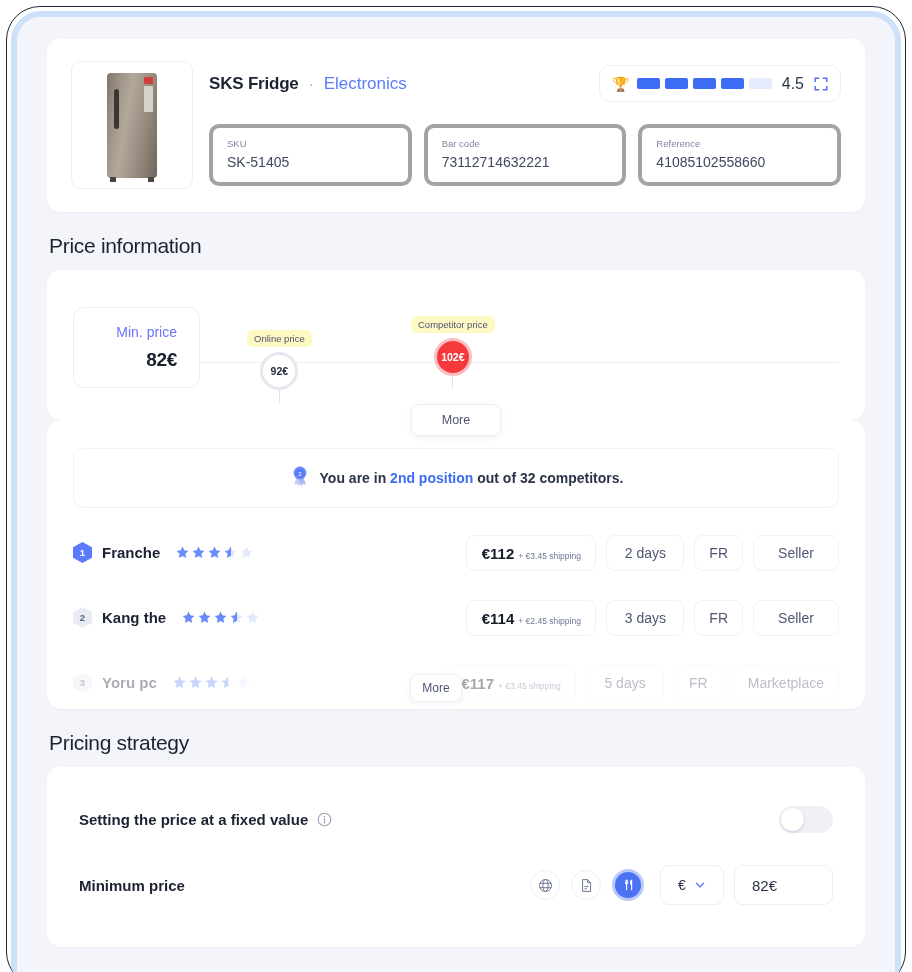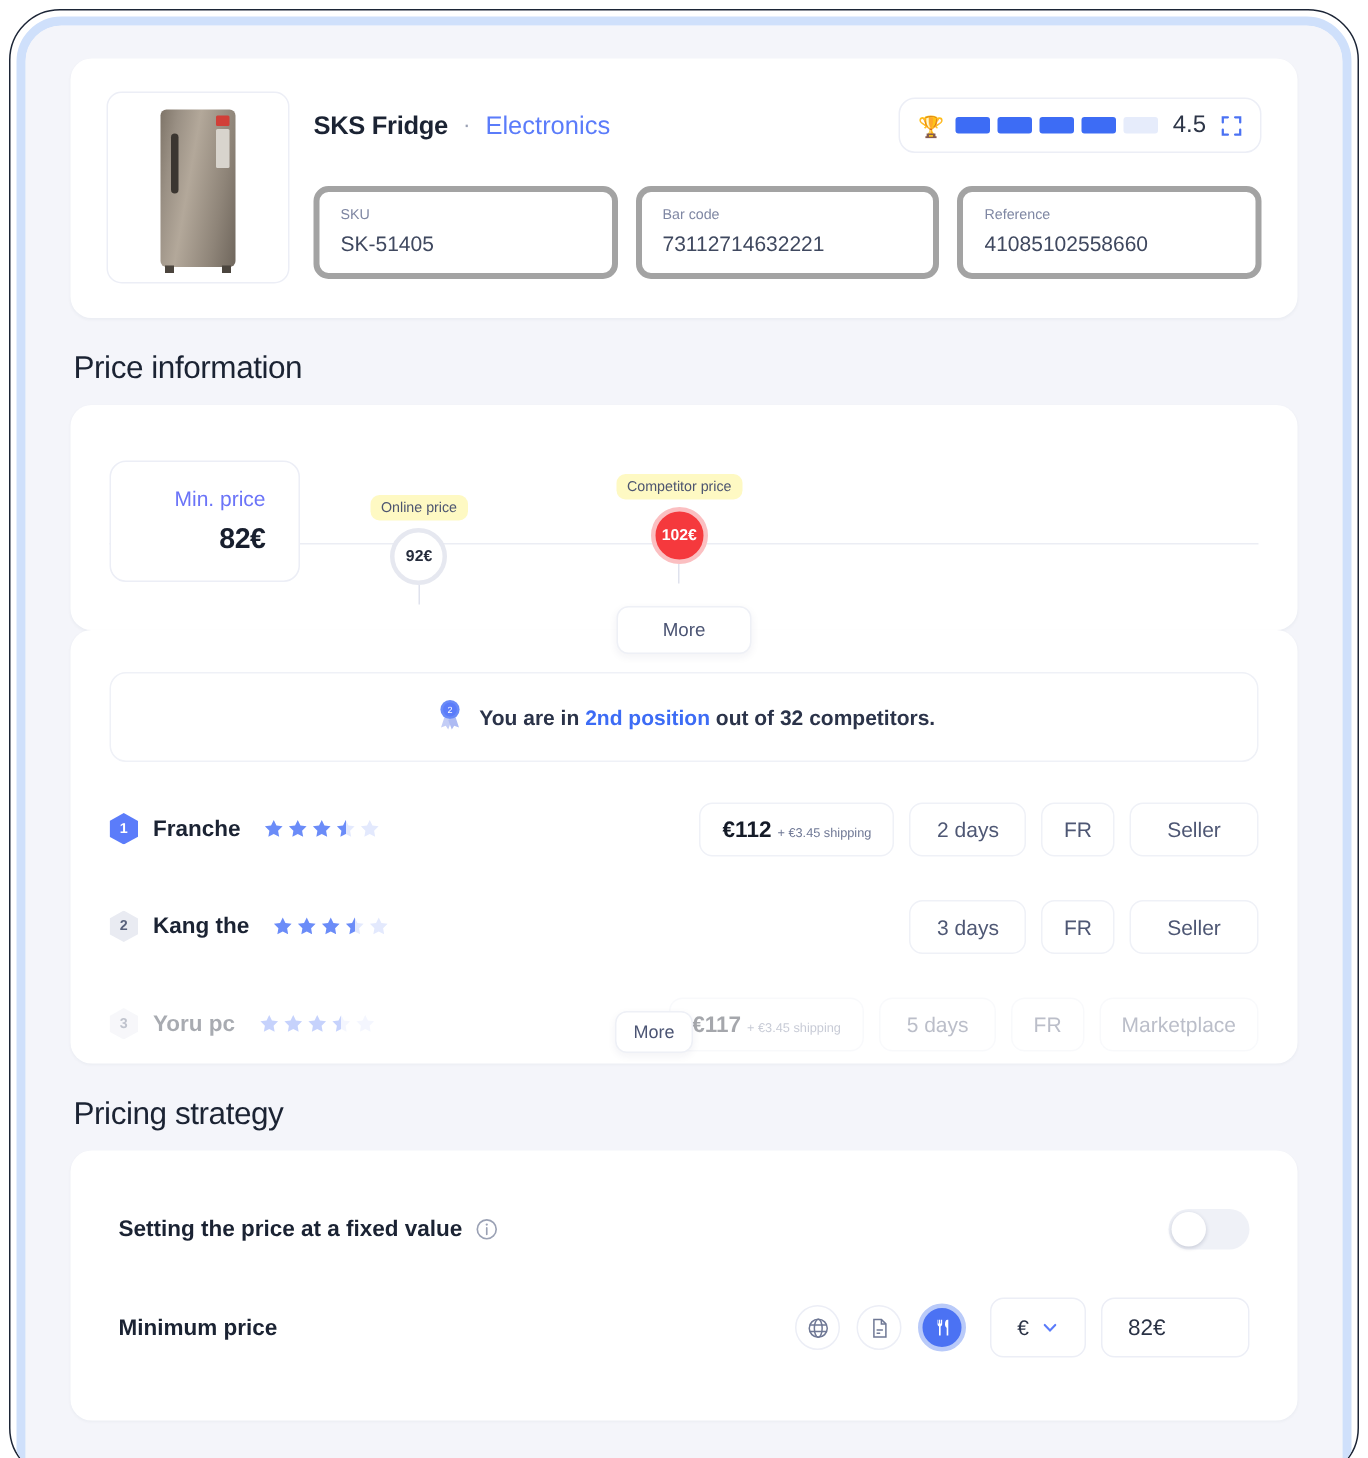--- a/index.html
+++ b/index.html
@@ -511,20 +511,24 @@
                     <stop offset="50%" stop-color="#e3e9fd"></stop>
                   </linearGradient>
                 </defs>
                 <path d="M6.5 0.6 8.3 4.3 12.4 4.9 9.4 7.8 10.1 11.9 6.5 10 2.9 11.9 3.6 7.8 0.6 4.9 4.7 4.3z" fill="url(#h2)"></path>
               </svg>
             <svg width="13" height="13" viewBox="0 0 13 13">
                 <path d="M6.5 0.6 8.3 4.3 12.4 4.9 9.4 7.8 10.1 11.9 6.5 10 2.9 11.9 3.6 7.8 0.6 4.9 4.7 4.3z" fill="#e3e9fd"></path>
               </svg>
           </span>
           <span class="comp-spacer"></span>
+          <span class="pill price">
+            <span class="p-amount">€114</span>
+            <span class="p-ship">+ €2.45 shipping</span>
+          </span>
           <span class="pill plain days">3 days</span>
           <span class="pill plain country">FR</span>
           <span class="pill plain channel">Seller</span>
         </div>
 
         <div class="comp-row faded">
           <span class="rank grey">3</span>
           <span class="comp-name">Yoru pc</span>
           <span class="stars">
             <svg width="13" height="13" viewBox="0 0 13 13">

